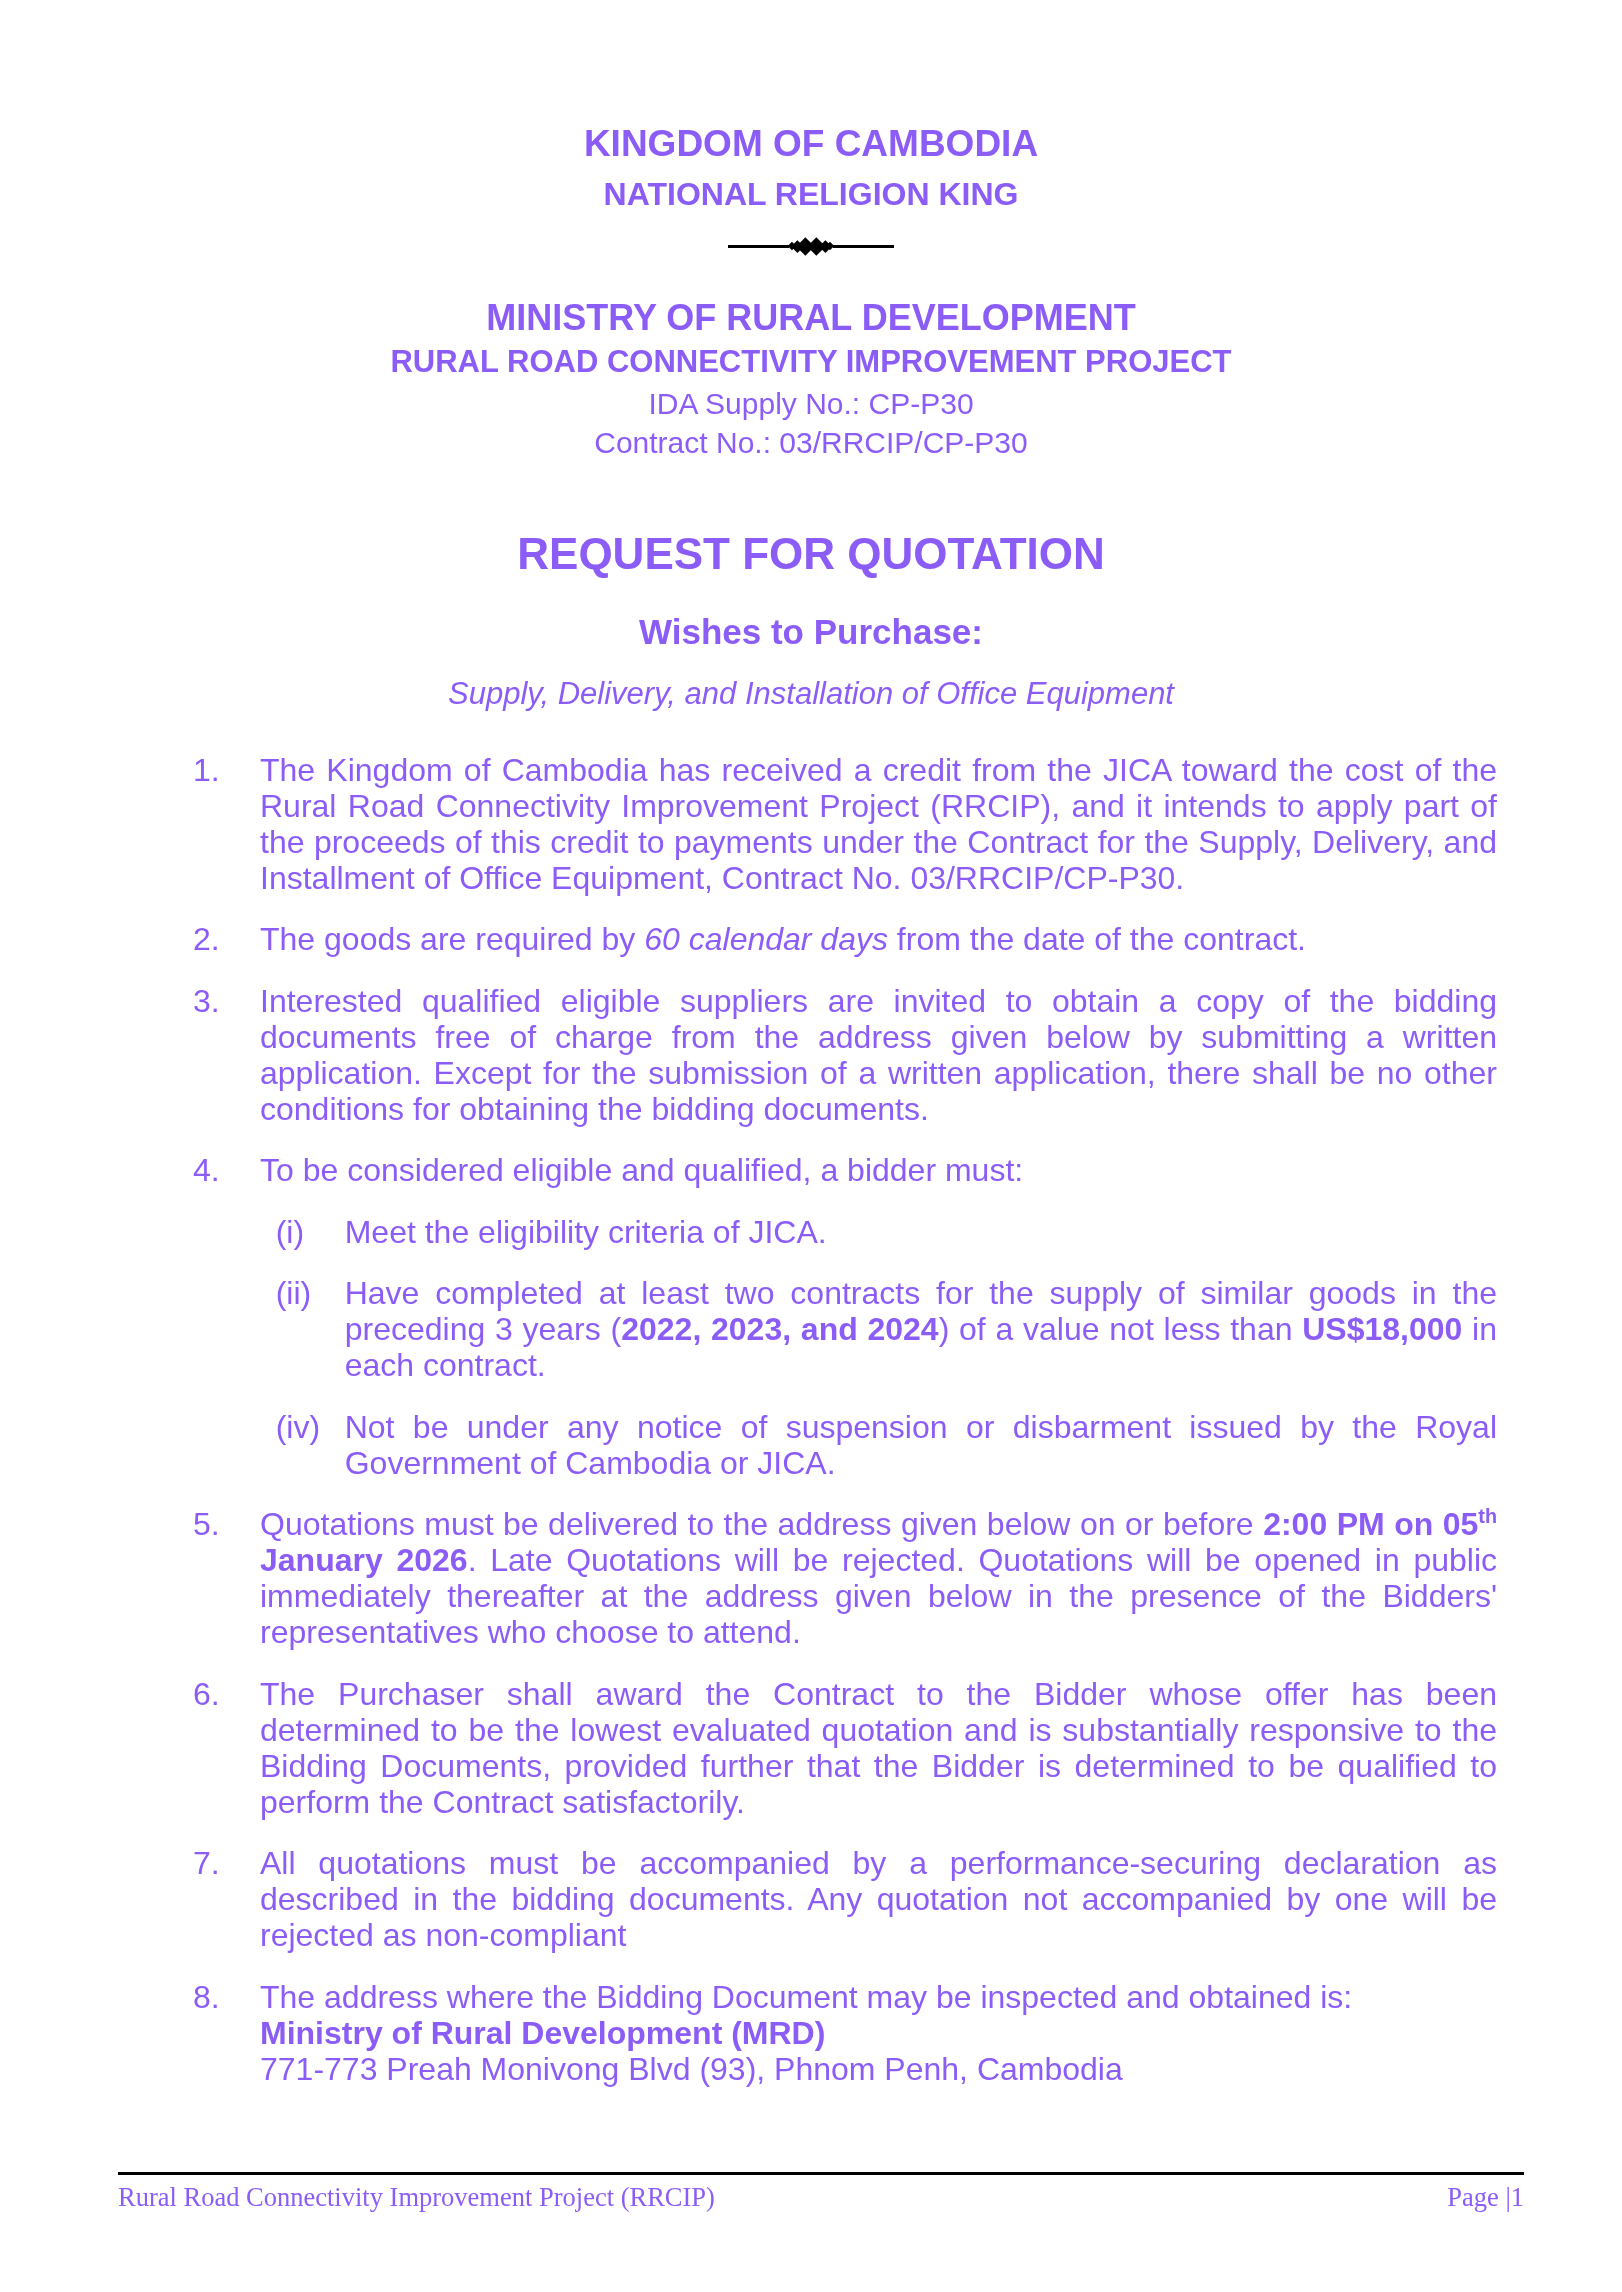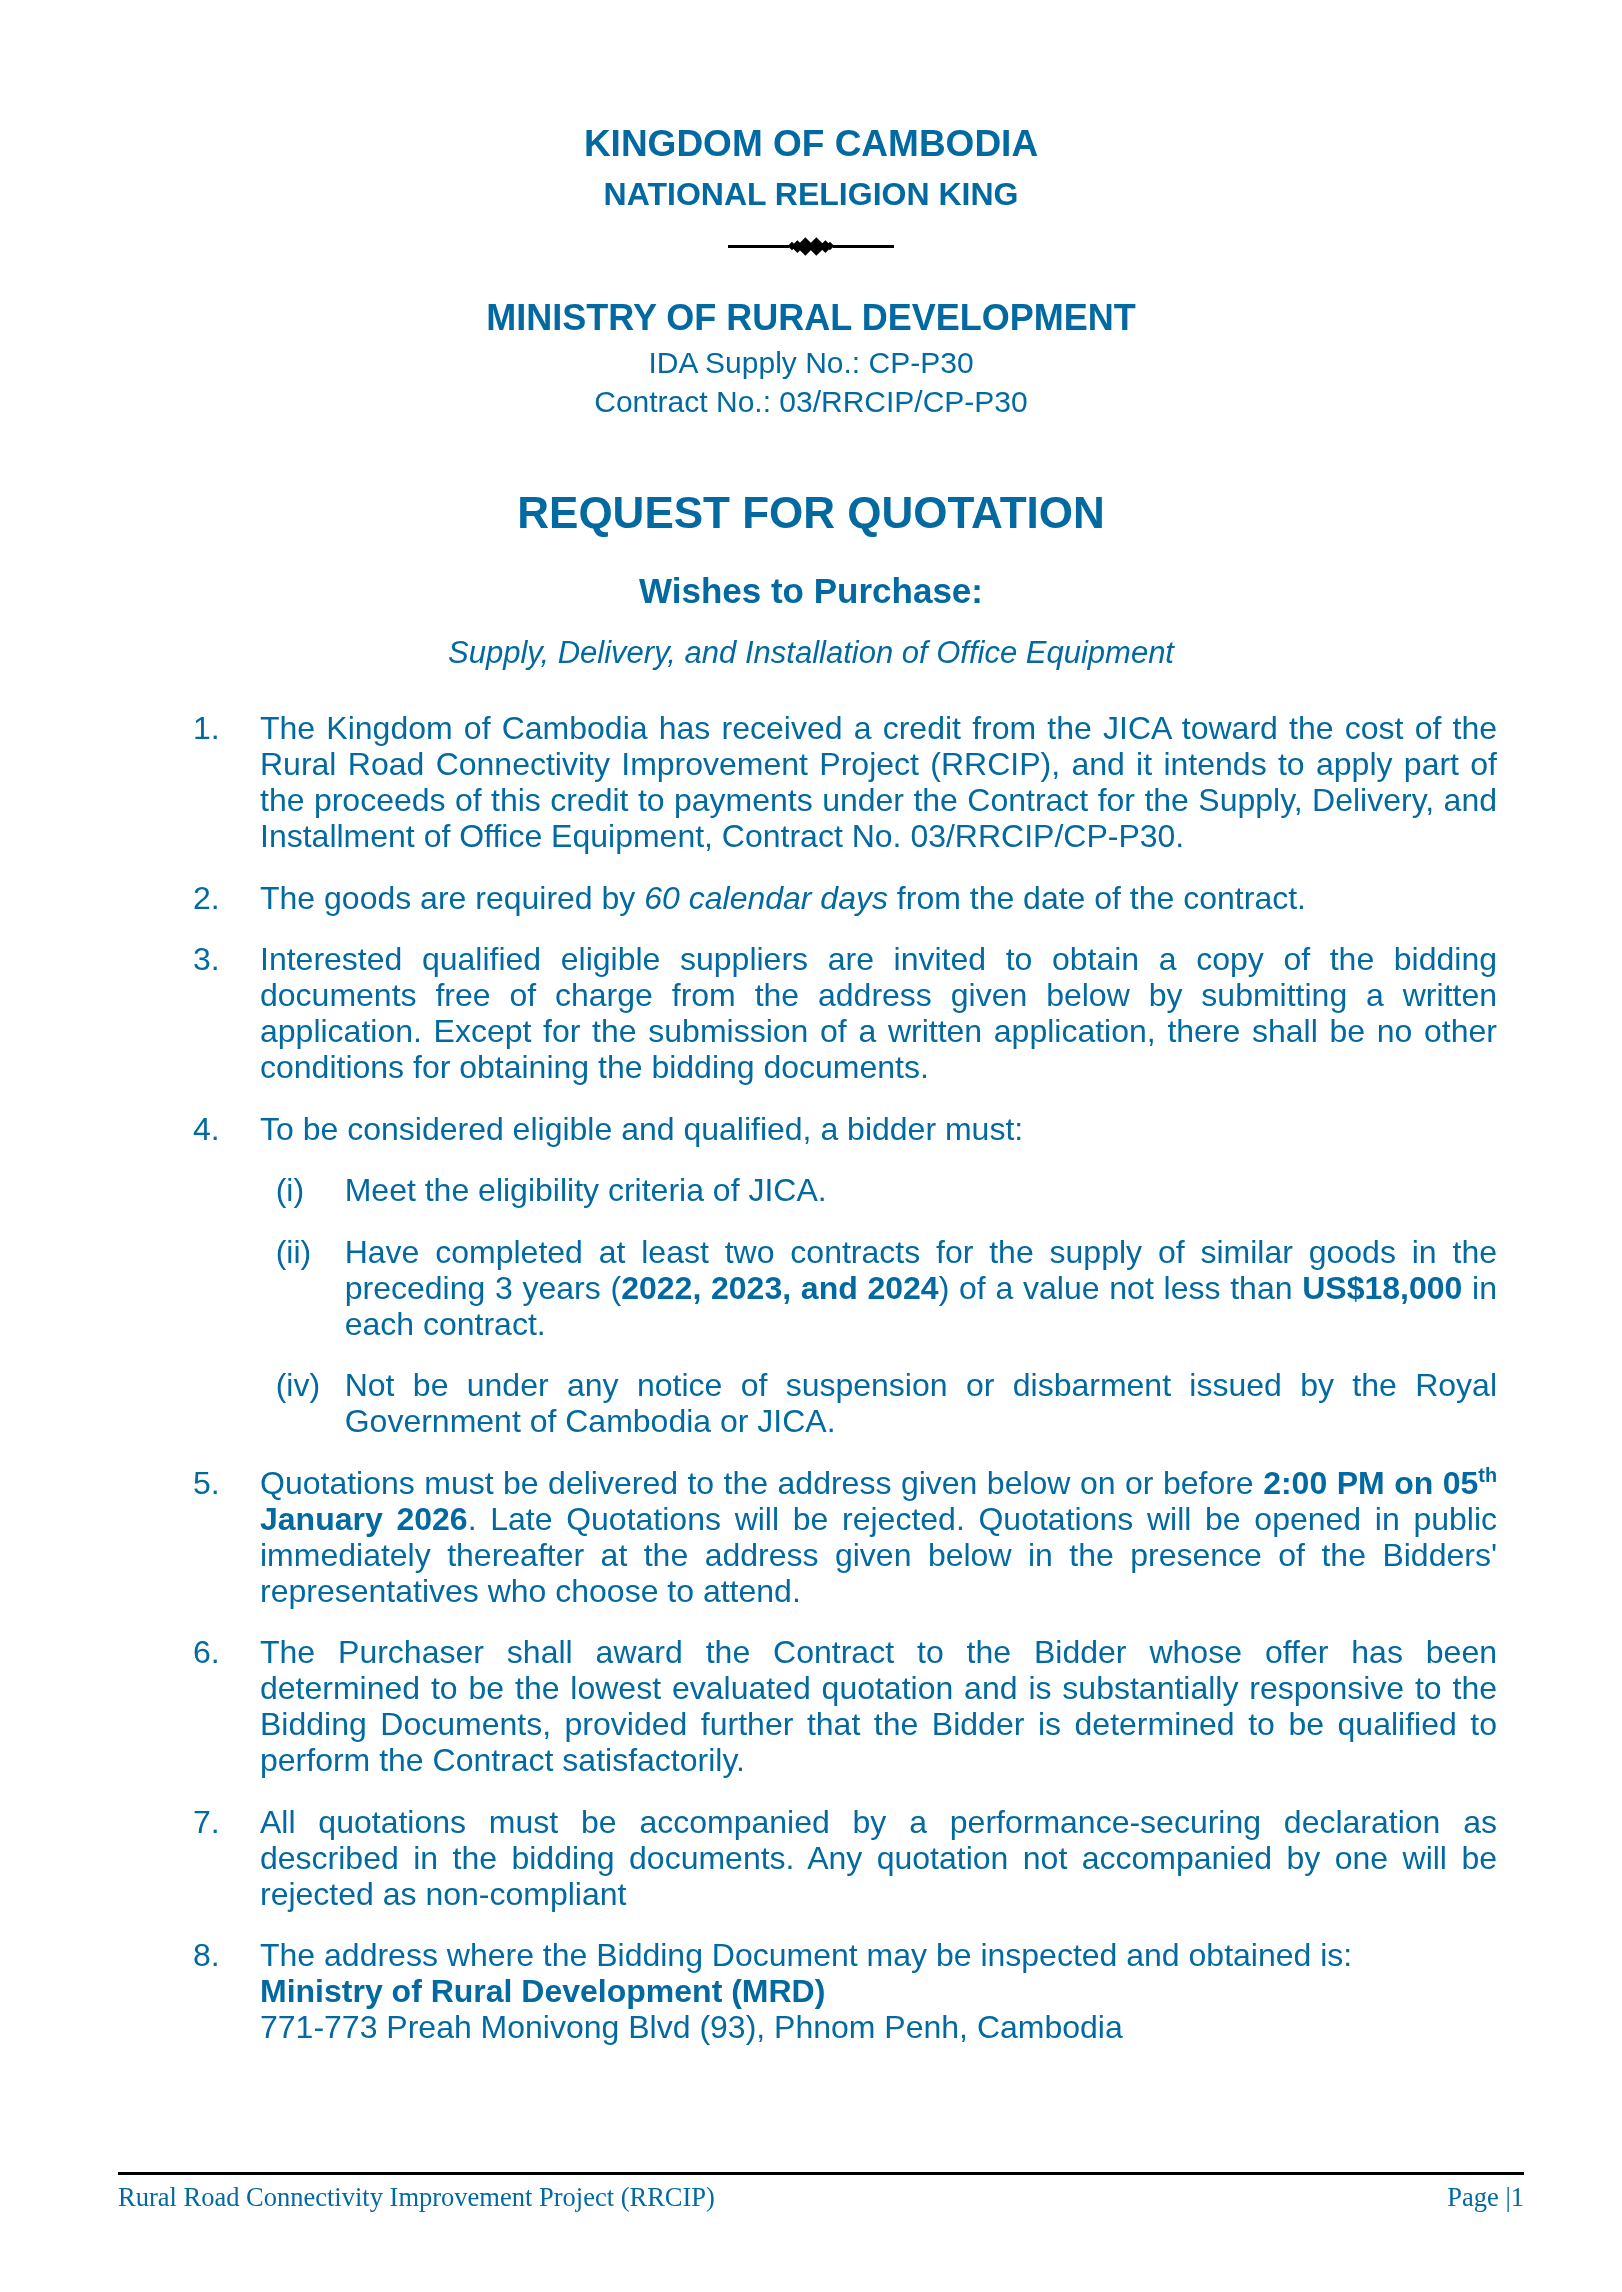--- a/index.html
+++ b/index.html
@@ -1,21 +1,21 @@
 <!DOCTYPE html>
 <html><head>
 <meta charset="utf-8">
 <style>
   html, body { margin: 0; padding: 0; background: #ffffff; }
   .page {
     position: relative;
     width: 1622px;
     height: 2293px;
     background: #ffffff;
-    color: #0369a1;
+    color: #8b5cf6;
     font-family: "Liberation Sans", sans-serif;
     overflow: hidden;
     border-radius: 28px;
   }
   
   .doc-header { text-align: center; }
   .h-kingdom   { padding-top: 125px; font-size: 37px; font-weight: 700; line-height: 1.05; }
   .h-motto     { margin-top: 13.7px;  font-size: 32px; font-weight: 700; line-height: 1.05; }
   .ornament {
     margin-top: 27.4px;
@@ -84,20 +84,21 @@
         <span class="diamond d2"></span>
         <span class="diamond d3"></span>
         <span class="diamond d3"></span>
         <span class="diamond d2"></span>
         <span class="diamond d1"></span>
       </span>
       <span class="orn-line"></span>
     </div>
 
     <div class="h-ministry">MINISTRY OF RURAL DEVELOPMENT</div>
+    <div class="h-project">RURAL ROAD CONNECTIVITY IMPROVEMENT PROJECT</div>
     <div class="h-ida">IDA Supply No.: CP-P30</div>
     <div class="h-contract">Contract No.: 03/RRCIP/CP-P30</div>
     <div class="h-title">REQUEST FOR QUOTATION</div>
     <div class="h-purchase">Wishes to Purchase:</div>
     <div class="h-subject">Supply, Delivery, and Installation of Office Equipment</div>
   </header>
 
   <ol class="items" id="items-root">
       <li class="item">
     <span class="num">1.</span>

